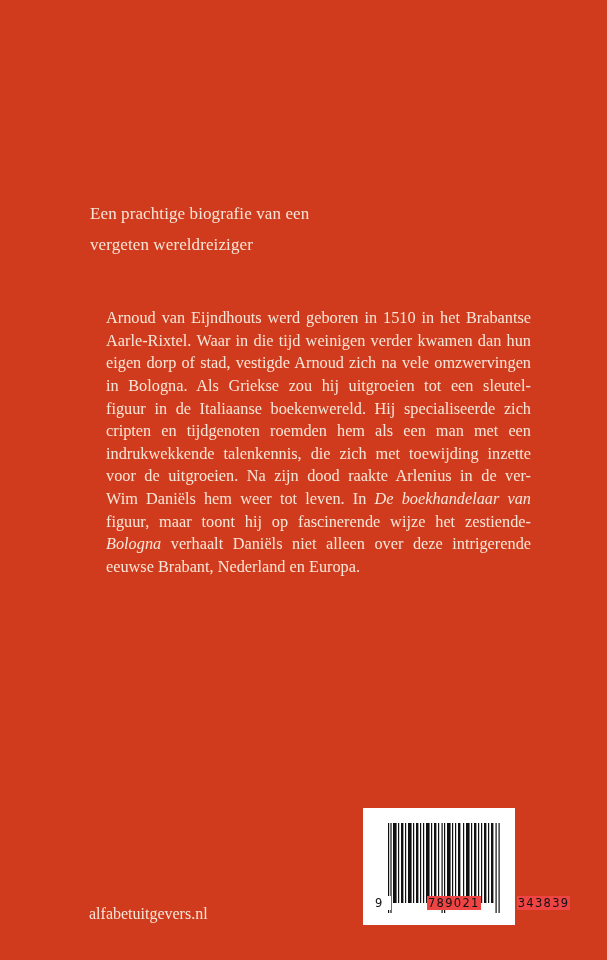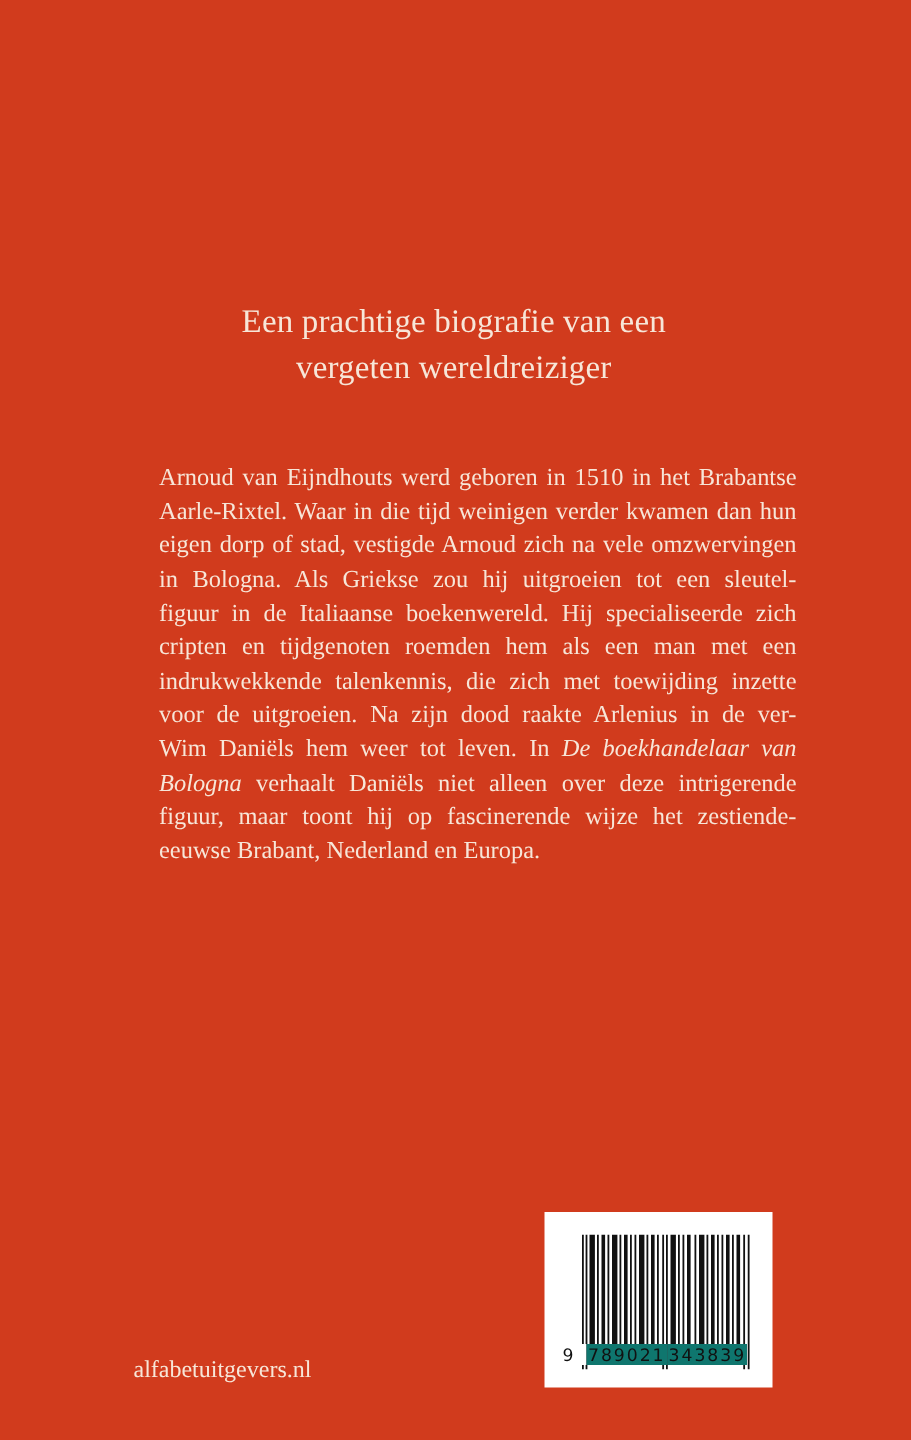--- a/index.html
+++ b/index.html
@@ -19,22 +19,22 @@
       position: absolute;
       left: 0; top: 0;
       width: 607px; height: 960px;
       background: #d13b1d;
     }
     .headline {
       position: absolute;
       left: 90px;
       width: 425px;
       top: 198px;
-      text-align: center;
-      font-size: 22px;
+      text-align: left;
+      font-size: 17px;
       line-height: 31px;
       letter-spacing: 0.1px;
       margin: 0;
       font-weight: normal;
     }
     .blurb {
       position: absolute;
       left: 90px;
       top: 291px;
       width: 425px;
@@ -90,22 +90,23 @@
       letter-spacing: 1.3px;
       white-space: nowrap;
     }
     .barcode-digits .first {
       display: inline-block;
       width: 16px;
       background: #fff;
     }
     .barcode-digits .group {
       display: inline-block;
-      background: #0f766e;
+      background: #ef4444;
       padding: 0 1px;
+      margin-left: 36px;
     }
   </style>
 </head>
 <body>
 
 <div class="cover">
 
   <h2 class="headline">
     <span>Een prachtige biografie van een</span><br>
     <span>vergeten wereldreiziger</span>
@@ -114,22 +115,22 @@
   <div class="blurb">
     <span class="line">Arnoud van Eijndhouts werd geboren in 1510 in het Brabantse</span>
     <span class="line">Aarle-Rixtel. Waar in die tijd weinigen verder kwamen dan hun</span>
     <span class="line">eigen dorp of stad, vestigde Arnoud zich na vele omzwervingen</span>
     <span class="line">in Bologna. Als Griekse zou hij uitgroeien tot een sleutel-</span>
     <span class="line">figuur in de Italiaanse boekenwereld. Hij specialiseerde zich</span>
     <span class="line">cripten en tijdgenoten roemden hem als een man met een</span>
     <span class="line">indrukwekkende talenkennis, die zich met toewijding inzette</span>
     <span class="line">voor de uitgroeien. Na zijn dood raakte Arlenius in de ver-</span>
     <span class="line"><span>Wim Daniëls hem weer tot leven. In </span><em>De boekhandelaar van</em></span>
+    <span class="line">figuur, maar toont hij op fascinerende wijze het zestiende-</span>
     <span class="line"><em>Bologna</em><span> verhaalt Daniëls niet alleen over deze intrigerende</span></span>
-    <span class="line">figuur, maar toont hij op fascinerende wijze het zestiende-</span>
     <span class="line last">eeuwse Brabant, Nederland en Europa.</span>
   </div>
 
   <div class="website">alfabetuitgevers.nl</div>
 
   <div class="barcode-box">
     <svg class="barcode-bars" viewBox="0 0 112 90" preserveAspectRatio="none">
       <g fill="#111111">
         <rect x="0" y="0" width="1.2" height="90"></rect>
         <rect x="2.4" y="0" width="1.2" height="90"></rect>

